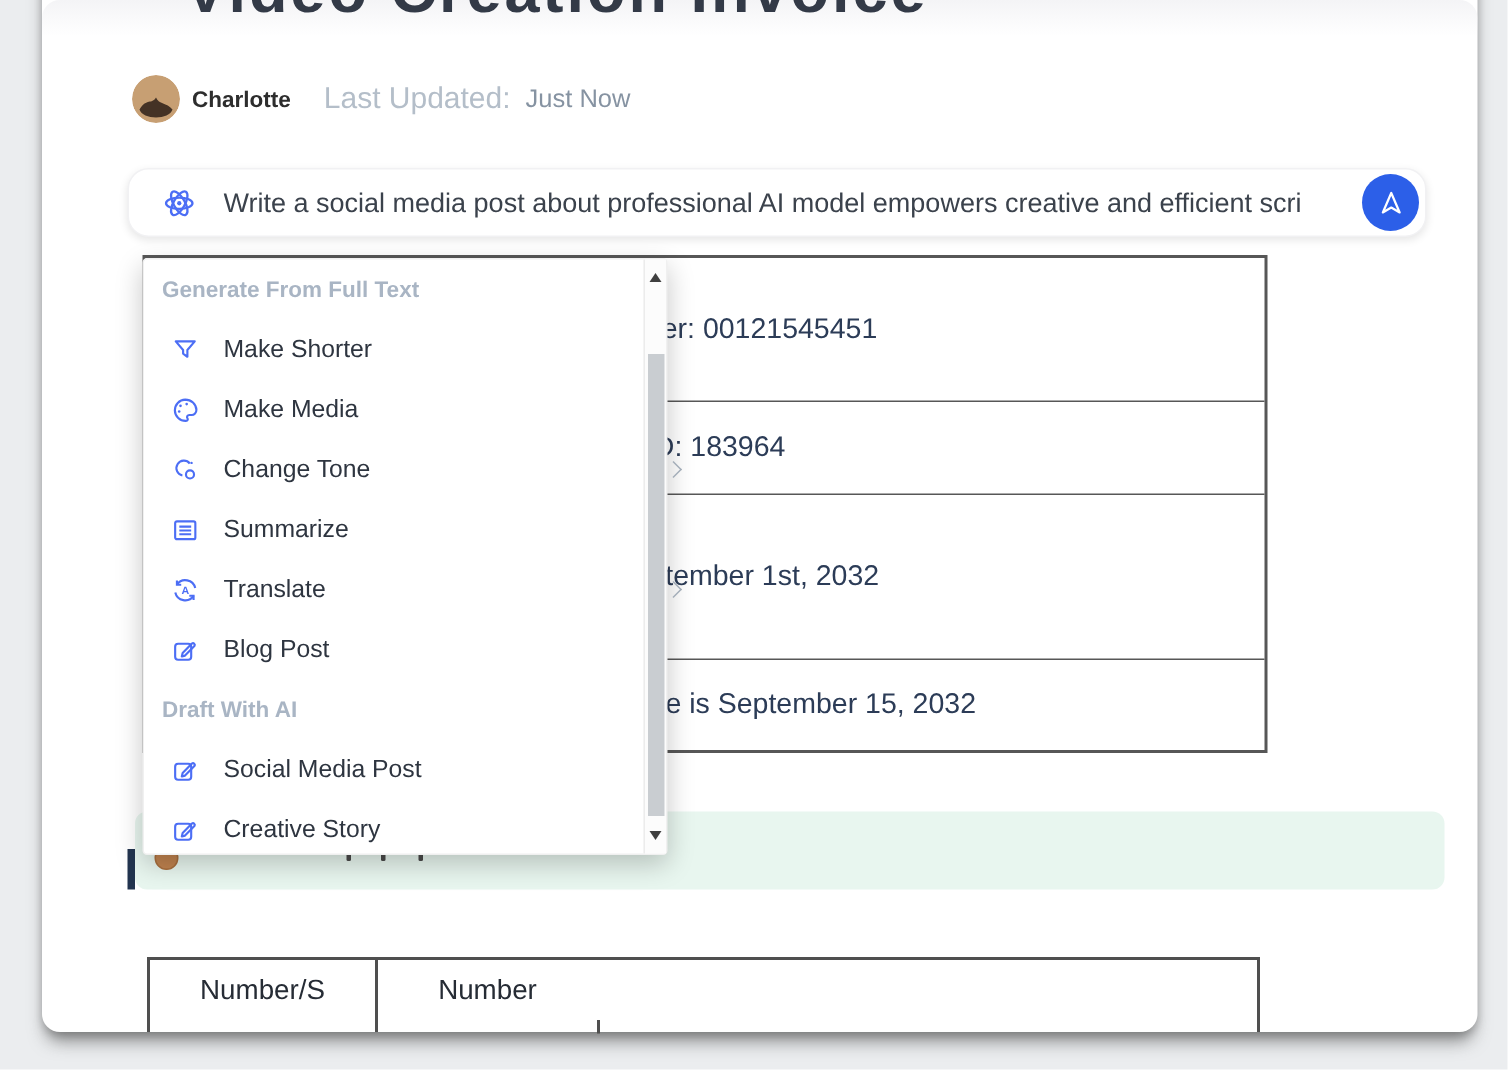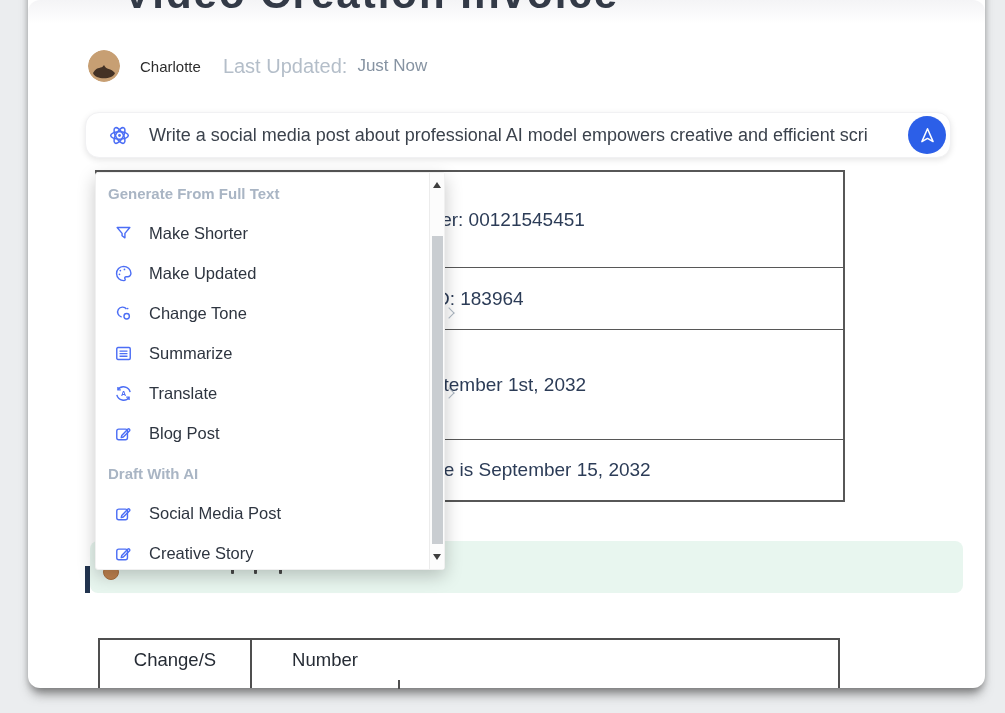--- a/index.html
+++ b/index.html
@@ -13,21 +13,21 @@
   .top-fade { position:absolute; left:28px; top:0; width:957px; height:24px; z-index:2;
           background:linear-gradient(#f4f4f6, rgba(255,255,255,0)); border-radius:12px 12px 0 0; }
 
   
   .doc-title { position:absolute; left:123px; top:-30px; z-index:3; font-size:42px; font-weight:bold;
           color:#333a47; letter-spacing:2px; white-space:nowrap; }
 
   
   .user-row { position:absolute; left:88px; top:50px; z-index:3; display:flex; align-items:center; }
   .avatar { width:32px; height:32px; border-radius:50%; overflow:hidden; flex:0 0 32px; }
-  .user-name { margin-left:20px; font-size:15px; font-weight:normal; color:#2d2d2d; }
+  .user-name { margin-left:8px; font-size:15px; font-weight:bold; color:#2d2d2d; }
   .updated-label { margin-left:22px; font-size:20px; color:#b4bec9; }
   .updated-value { margin-left:10px; font-size:17px; color:#8693a2; }
 
   
   .prompt-bar { position:absolute; left:85px; top:112px; width:866px; height:46px; z-index:3;
           background:#fff; border:1px solid #f1f1f3; border-radius:14px;
           box-shadow:0 2px 6px rgba(0,0,0,.10); display:flex; align-items:center; padding:0 4px 0 22px; }
   .prompt-text { flex:1; margin-left:18px; font-size:18px; color:#3b424c; white-space:nowrap; overflow:hidden; }
   .send-btn { width:38px; height:38px; border-radius:50%; background:#2c5fe8; border:none;
           display:flex; align-items:center; justify-content:center; cursor:pointer; flex:0 0 38px; }
@@ -128,21 +128,21 @@
 </div>
 
 <div class="green-band"></div>
 <div class="caret-bar"></div>
 <div class="mini-avatar"></div>
 <div class="tiny-mark" style="left:231px; top:569px;"></div>
 <div class="tiny-mark" style="left:254px; top:569px;"></div>
 <div class="tiny-mark" style="left:279px; top:569px;"></div>
 
 <div class="items-table">
-  <div class="items-col">Change/S</div>
+  <div class="items-col">Number/S</div>
   <div class="items-col">Number</div>
   <div class="items-col">Sum</div>
 </div>
 
 <div class="ai-menu">
   <div class="menu-inner">
     <div class="menu-row menu-header">Generate From Full Text</div>
 
     <div class="menu-row menu-item">
       <span class="mi-icon">
@@ -155,21 +155,21 @@
 
     <div class="menu-row menu-item">
       <span class="mi-icon">
         <svg width="19" height="19" viewBox="0 0 24 24" fill="none" stroke="#4c6ef5" stroke-width="1.8">
           <path d="M12 3a9 9 0 1 0 .5 18c1.7-.1 2-1.4 1.3-2.3-.8-1.2.1-2.7 1.6-2.7h1.9a4.2 4.2 0 0 0 4.1-4.3C21.2 6.6 17 3 12 3Z"></path>
           <circle cx="8" cy="8.3" r="1.1" fill="#4c6ef5" stroke="none"></circle>
           <circle cx="13.2" cy="6.8" r="1.1" fill="#4c6ef5" stroke="none"></circle>
           <circle cx="6.9" cy="13" r="1.1" fill="#4c6ef5" stroke="none"></circle>
         </svg>
       </span>
-      <span class="mi-label">Make Updated</span>
+      <span class="mi-label">Make Media</span>
     </div>
 
     <div class="menu-row menu-item">
       <span class="mi-icon">
         <svg width="19" height="19" viewBox="0 0 24 24" fill="none" stroke="#4c6ef5" stroke-width="1.8">
           <path d="M15.8 6.3A6.3 6.3 0 1 0 9.6 16.4"></path>
           <circle cx="16" cy="15.5" r="3.4"></circle>
           <circle cx="17.3" cy="5.8" r="1" fill="#4c6ef5" stroke="none"></circle>
         </svg>
       </span>

